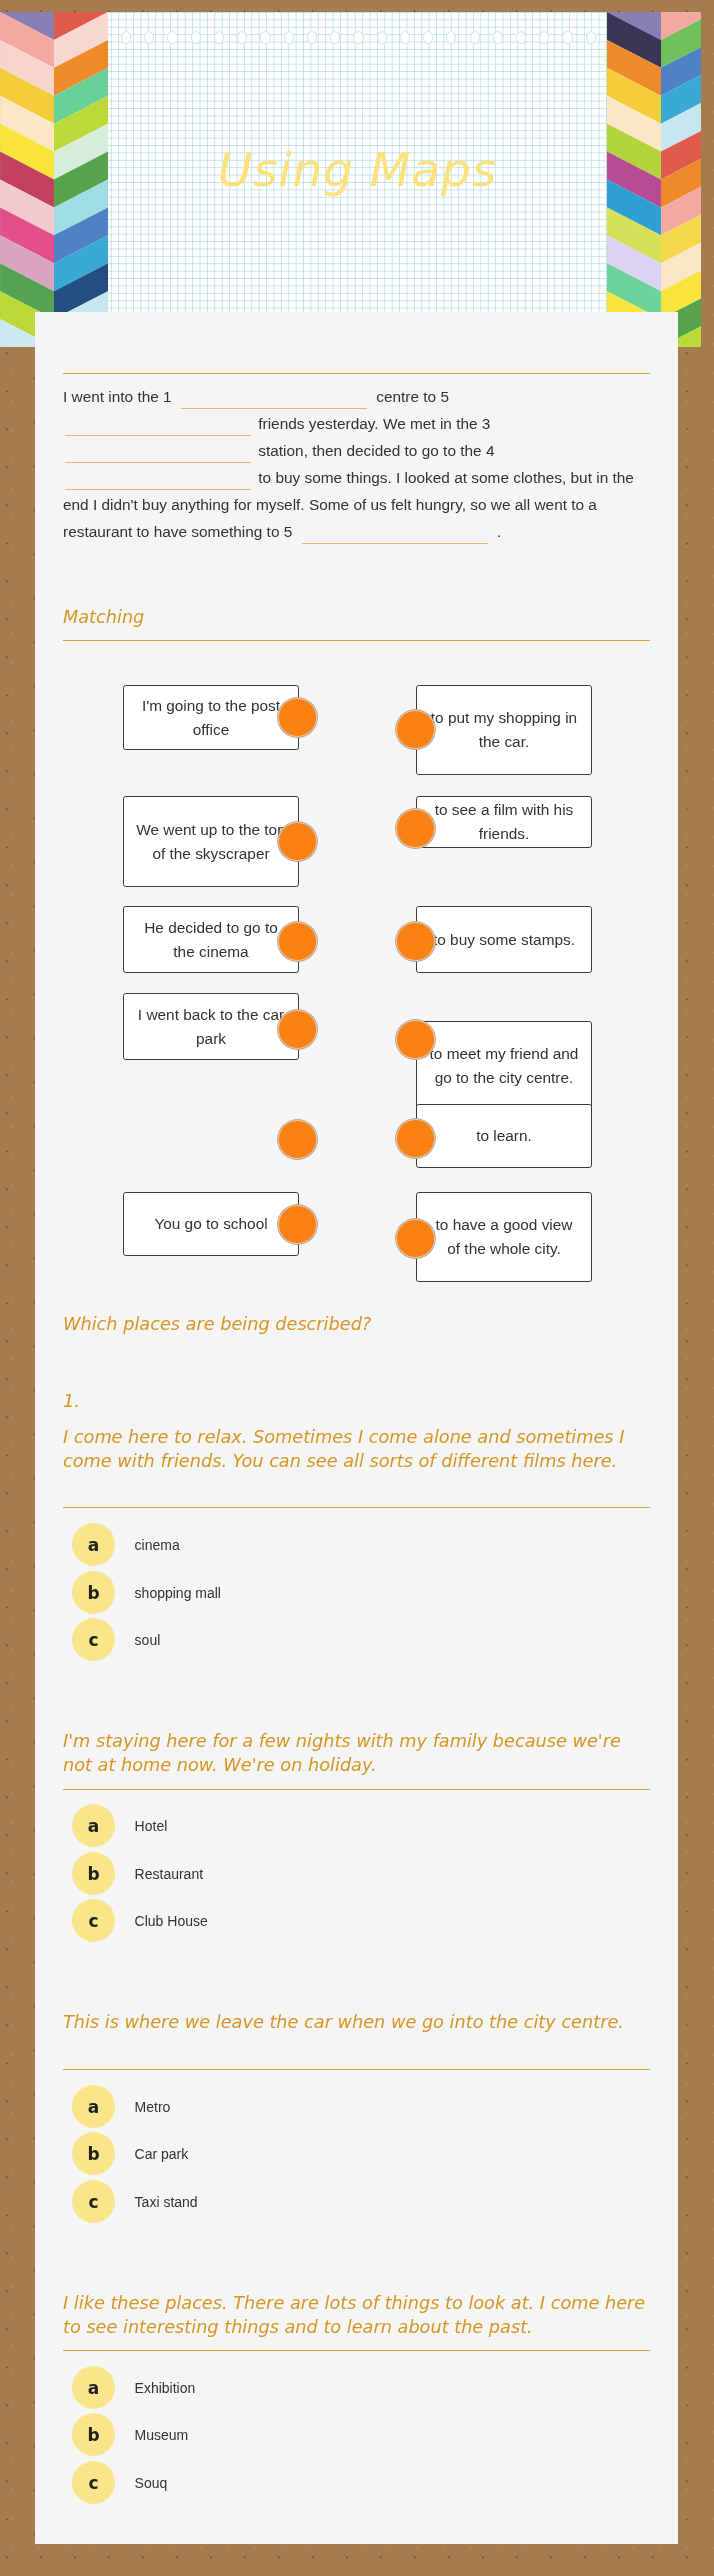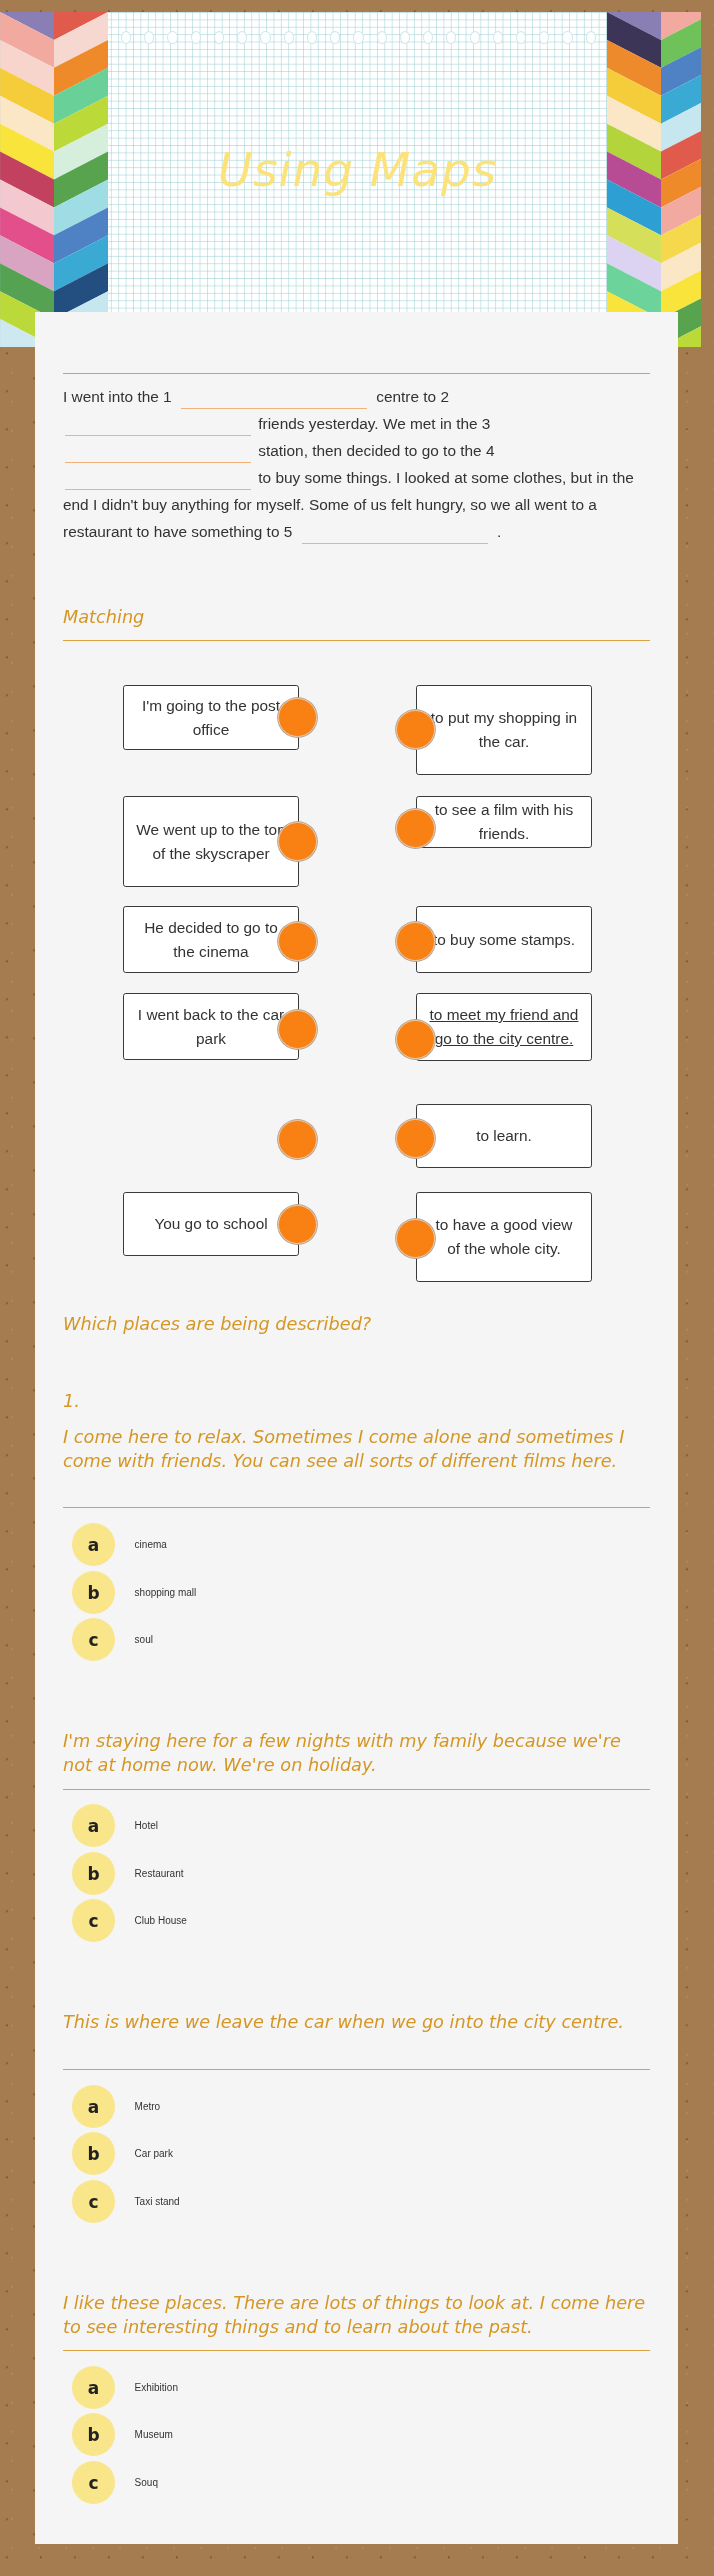--- a/index.html
+++ b/index.html
@@ -63,21 +63,21 @@
   .dot {
     position: absolute; width: 39px; height: 39px; border-radius: 50%;
     background: #f98012; border: 1.9px solid #f0c9a0; box-shadow: 0 0 0 0.9px #b4a59a;
   }
   .opt { position: absolute; left: 37px; height: 43px; display: flex; align-items: center; }
   .opt-circle {
     width: 43px; height: 43px; border-radius: 50%; background: #f9e58a;
     display: flex; align-items: center; justify-content: center;
     font-family: "DejaVu Sans", sans-serif; font-weight: bold; font-size: 17px; color: #222;
   }
-  .opt-label { margin-left: 19.6px; font-family: "Liberation Sans", sans-serif; font-size: 10px; color: #333; }
+  .opt-label { margin-left: 19.6px; font-family: "Liberation Sans", sans-serif; font-size: 14px; color: #333; }
   .q-text { position: absolute; left: 28px; width: 587px; font-size: 17.7px; line-height: 24px; }
 </style>
 </head>
 <body>
 
 <div class="header">
   <svg class="chevron left" viewBox="0 0 116 360" preserveAspectRatio="none">
     <g id="lhalf">
 
       <polygon points="0,-60 58,-30 58,0 0,-30" fill="#8a7fb4"></polygon>
@@ -195,39 +195,39 @@
       <span></span>
   </div>
   <h1 class="title">Using Maps</h1>
 </div>
 
 <div class="card">
 
   <div class="rule" style="top:61px;"></div>
 
   <div class="para body-text" style="top:71px;">
-    <span>I went into the 1</span><span class="blank" style="width:186px; margin-left:9.3px; margin-right:9.3px;"></span><span>centre to 2</span><br>
+    <span>I went into the 1</span><span class="blank" style="width:186px; margin-left:9.3px; margin-right:9.3px;"></span><span>centre to 5</span><br>
     <span class="blank" style="width:186px; margin-left:1.9px; margin-right:7.4px;"></span><span>friends yesterday. We met in the 3</span><br>
     <span class="blank" style="width:186px; margin-left:1.9px; margin-right:7.4px;"></span><span>station, then decided to go to the 4</span><br>
     <span class="blank" style="width:186px; margin-left:1.9px; margin-right:7.4px;"></span><span>to buy some things. I looked at some clothes, but in the end I didn't buy anything for myself. Some of us felt hungry, so we all went to a restaurant to have something to 5</span><span class="blank" style="width:186px; margin-left:9.3px; margin-right:9.3px;"></span><span>.</span>
   </div>
 
   <div class="content hand" style="top:295px; font-size:17.7px;">Matching</div>
   <div class="rule" style="top:328px;"></div>
 
   <div class="match-box" style="left:88px; top:373px; width:176px; height:65px;">I'm going to the post office</div>
   <div class="match-box" style="left:88px; top:484px; width:176px; height:91px;">We went up to the top of the skyscraper</div>
   <div class="match-box" style="left:88px; top:594px; width:176px; height:67px;">He decided to go to the cinema</div>
   <div class="match-box" style="left:88px; top:681px; width:176px; height:67px;">I went back to the car park</div>
   <div class="match-box" style="left:88px; top:880px; width:176px; height:64px;">You go to school</div>
 
   <div class="match-box" style="left:381px; top:373px; width:176px; height:90px;">to put my shopping in the car.</div>
   <div class="match-box" style="left:381px; top:484px; width:176px; height:52px;">to see a film with his friends.</div>
   <div class="match-box" style="left:381px; top:594px; width:176px; height:67px;">to buy some stamps.</div>
-  <div class="match-box" style="left:381px; top:681px; width:176px; height:68px;text-decoration:underline;">to meet my friend and go to the city centre.</div>
+  <div class="match-box" style="left:381px; top:709px; width:176px; height:90px;">to meet my friend and go to the city centre.</div>
   <div class="match-box" style="left:381px; top:792px; width:176px; height:64px;">to learn.</div>
   <div class="match-box" style="left:381px; top:880px; width:176px; height:90px;">to have a good view of the whole city.</div>
 
   <div class="dot" style="left:243px; top:386px;"></div>
   <div class="dot" style="left:243px; top:510px;"></div>
   <div class="dot" style="left:243px; top:610px;"></div>
   <div class="dot" style="left:243px; top:698px; "></div>
   <div class="dot" style="left:243px; top:808px;"></div>
   <div class="dot" style="left:243px; top:893px;"></div>
 

